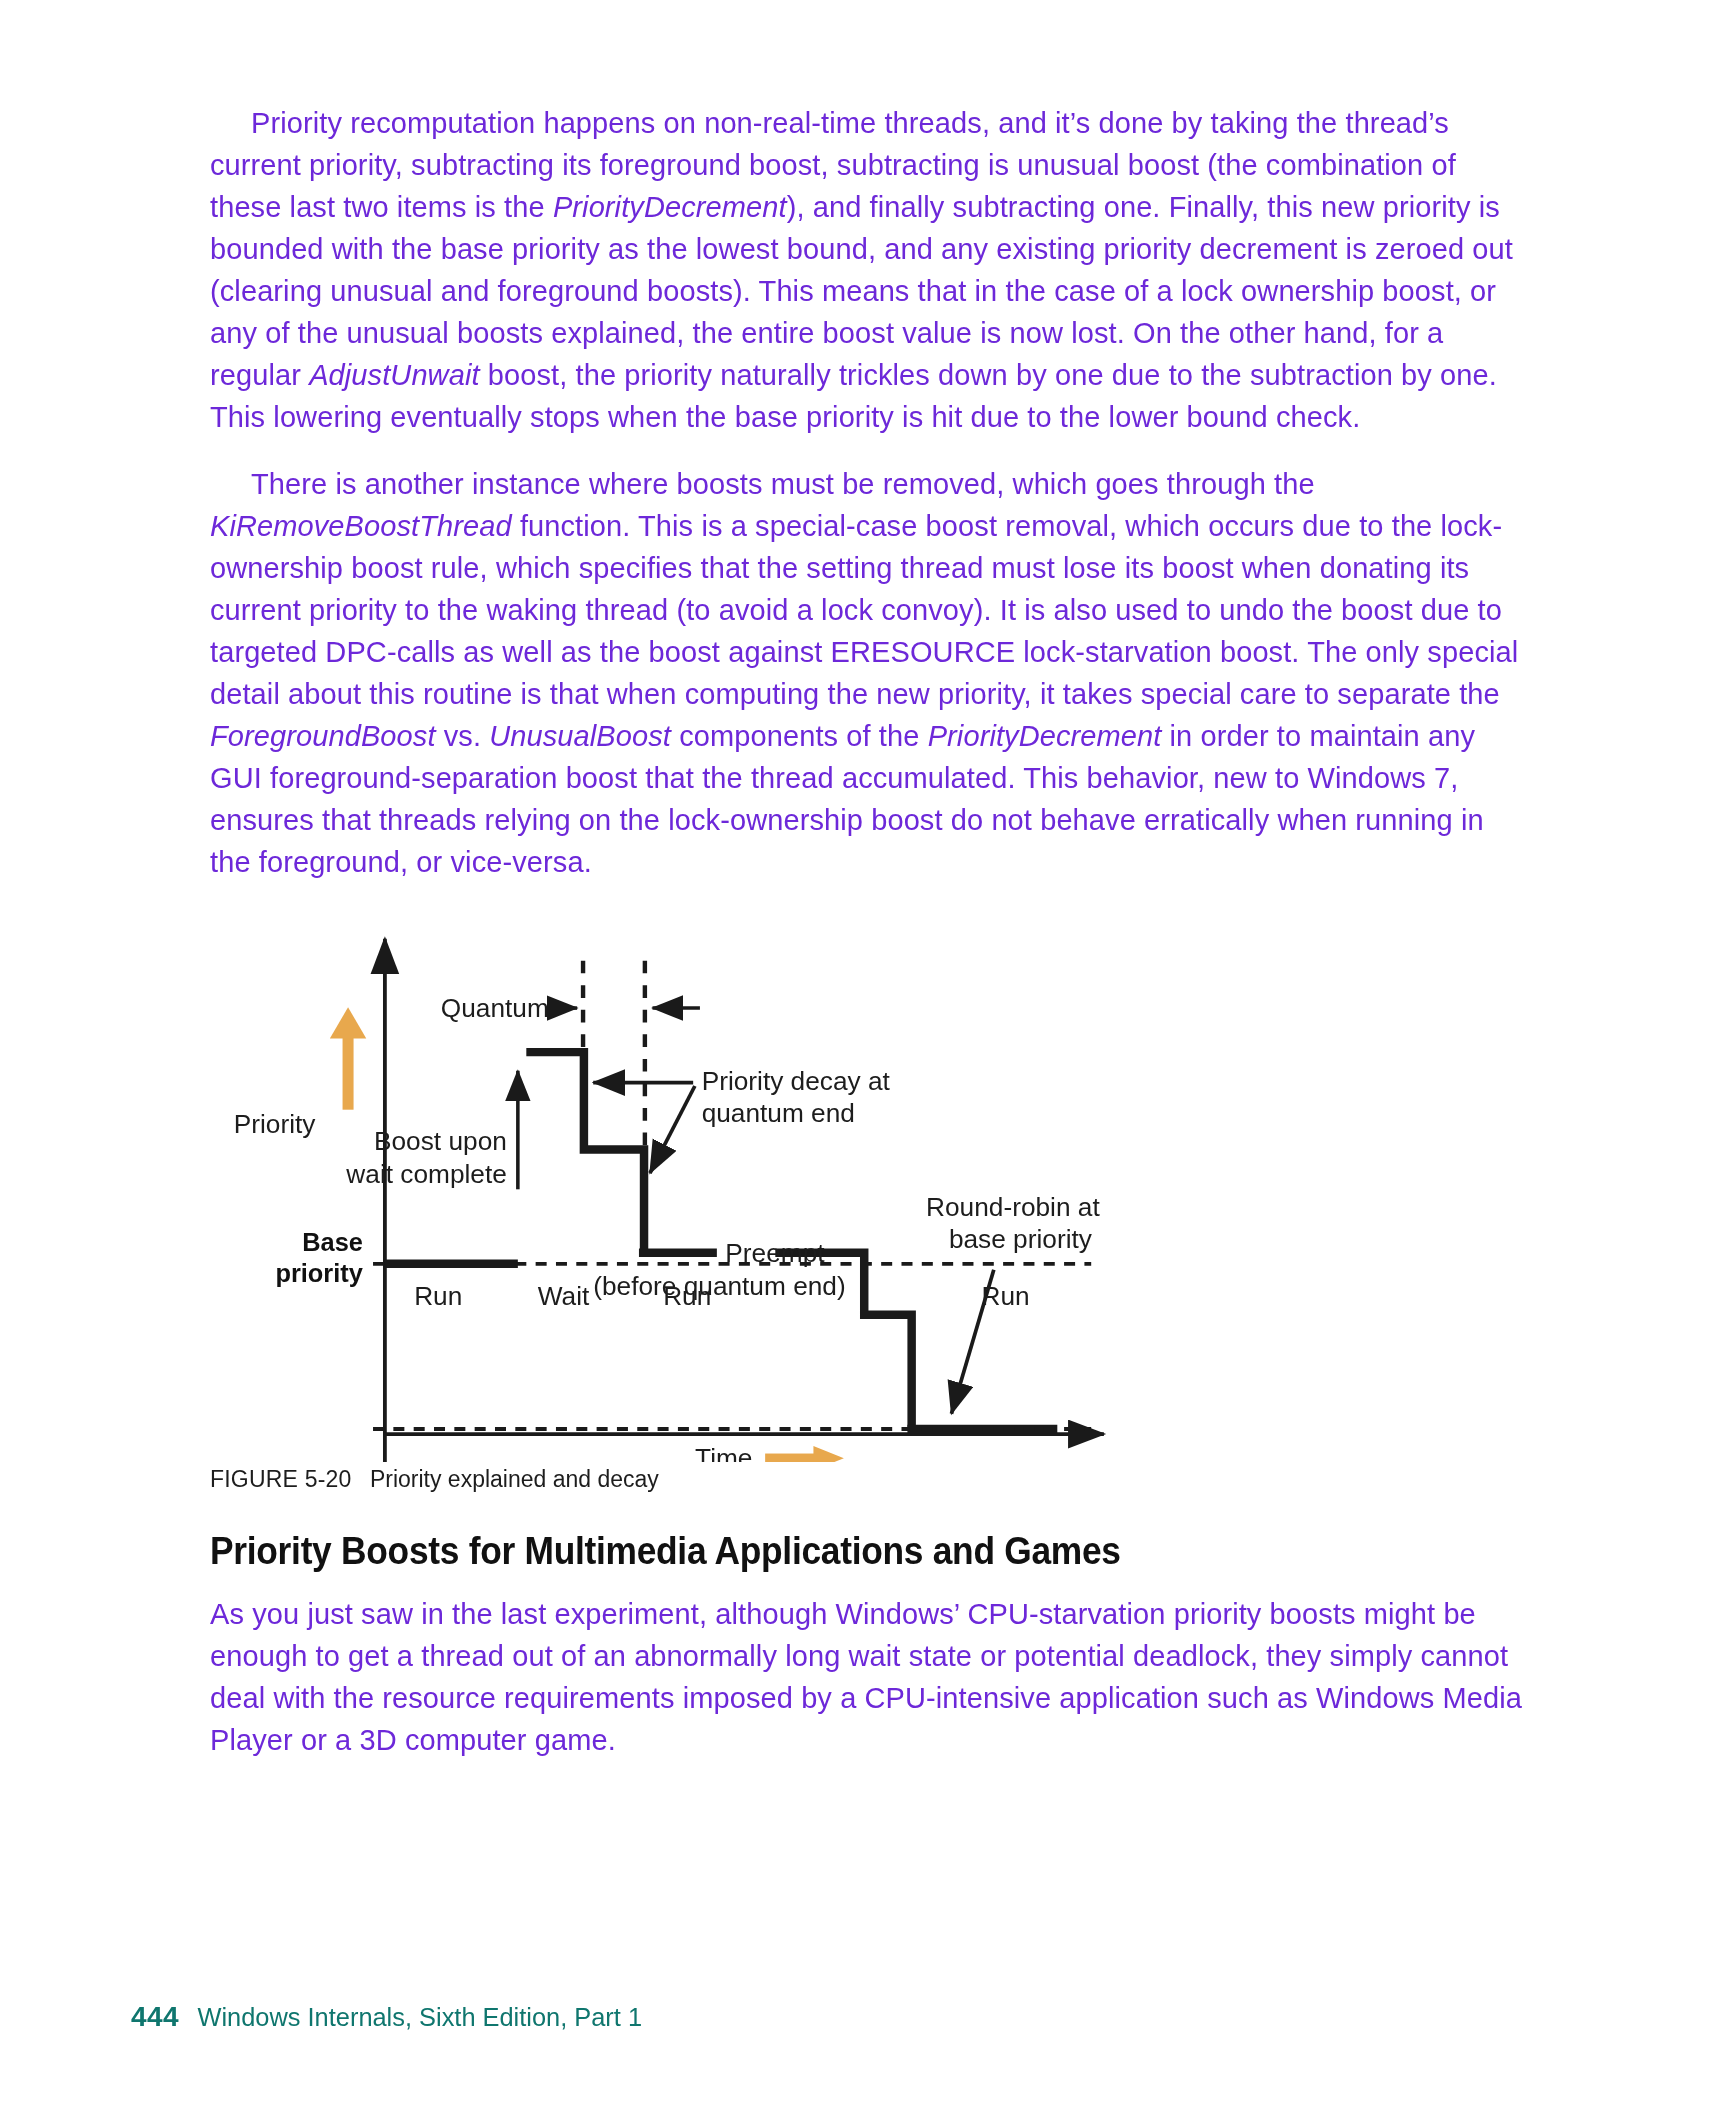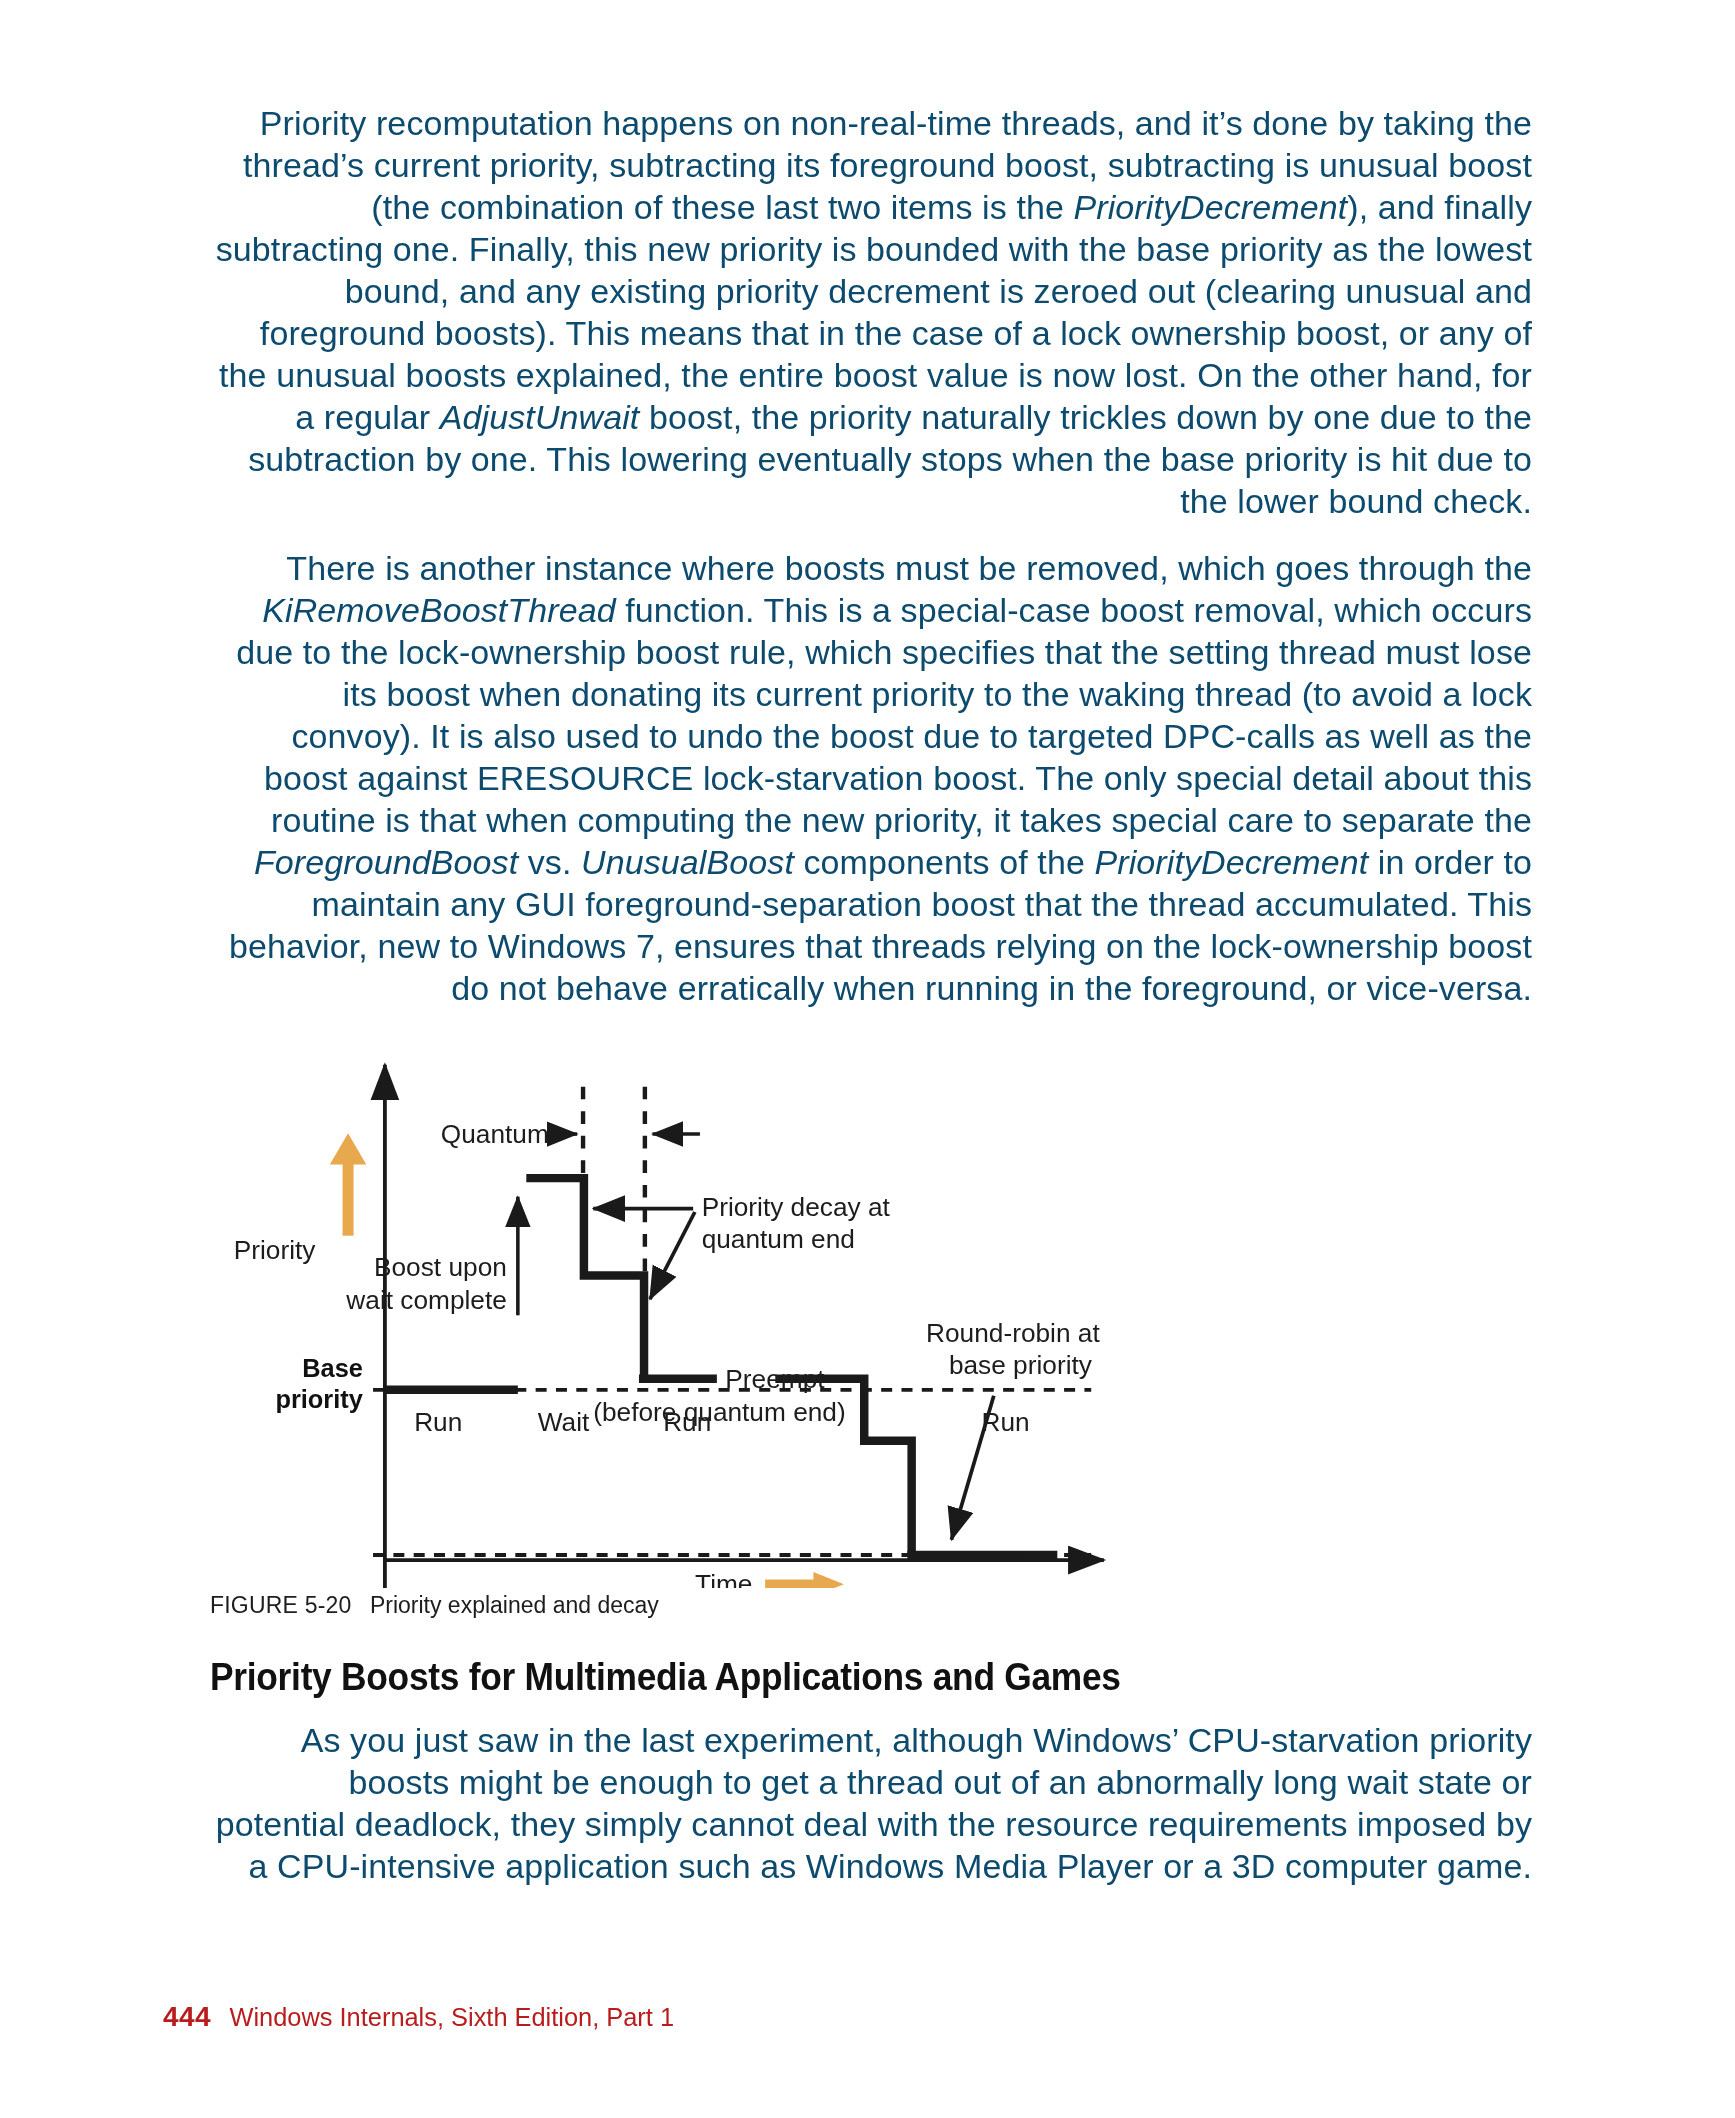--- a/index.html
+++ b/index.html
@@ -17,25 +17,25 @@
     left:0; top:0;
     width:1736px; height:2119px;
   }
   .content {
     position:absolute;
     left:210px;
     top:102px;
     width:1322px;
   }
   p.body-par {
-    font-size:34px;
+    font-size:29px;
     line-height:42px;
     margin:0 0 0 0;
-    text-align:right;
-    color:#0c4a6e;
+    text-align:left;
+    color:#6d28d9;
     letter-spacing:0.1px;
   }
   p.body-par + p.body-par { margin-top:25px; }
   .indent { display:inline-block; width:41px; }
   em { font-style:italic; }
 
   
   .figure-wrap {
     position:relative;
     margin-top:37px;
@@ -68,23 +68,22 @@
     transform-origin:left center;
   }
 
   
   .footer {
     position:absolute;
     left:131px;
     top:2000px;
     font-size:25.4px;
     line-height:34px;
-    color:#b91c1c;
+    color:#0f766e;
     white-space:nowrap;
-    margin-left:32px;
   }
   .footer .pagenum {
     font-weight:bold;
     font-size:28px;
     margin-right:18.6px;
     letter-spacing:0.4px;
   }
 </style>
 </head>
 <body>

